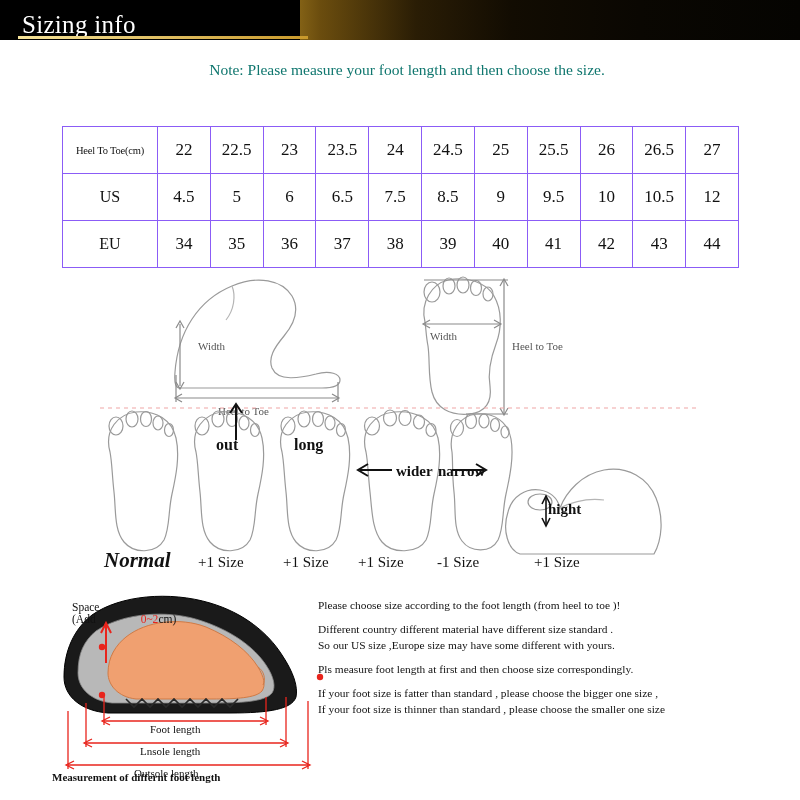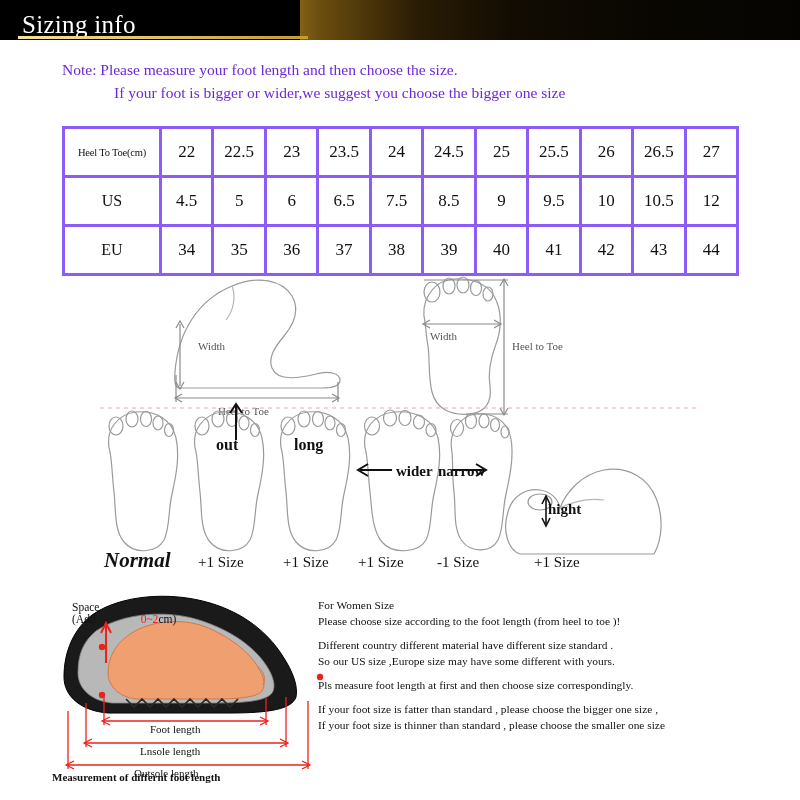--- a/index.html
+++ b/index.html
@@ -59,38 +59,39 @@
     height: 3px;
     background: linear-gradient(90deg,#f6e49a,#c9992a);
   }
 
   
   .note {
     position: absolute;
     left: 62px;
     top: 58px;
     width: 690px;
-    color: #6d28d9;
+    color: #0f766e;
     font-size: 15.5px;
     line-height: 23px;
     font-family: "Liberation Serif", serif;
+    text-align: center;
   }
   .note .line2 { display: block; padding-left: 52px; }
 
   
   .size-table {
     position: absolute;
     left: 62px;
     top: 126px;
     width: 677px;
     border-collapse: collapse;
     table-layout: fixed;
   }
   .size-table td {
-    border: 3px solid #8b5cf6;
+    border: 1px solid #8b5cf6;
     text-align: center;
     height: 44px;
     font-size: 17px;
     color: #111;
     font-family: "Liberation Serif", serif;
   }
   .size-table td.rowhead {
     width: 92px;
     font-size: 16px;
   }
@@ -156,21 +157,20 @@
 
 <div class="header">
   <div class="header-gold"></div>
   <div class="header-black-block"></div>
   <div class="header-title">Sizing info</div>
   <div class="header-underline"></div>
 </div>
 
 <div class="note">
   <span>Note: Please measure your foot length and then choose the size.</span>
-  <span class="line2">If your foot is bigger or wider,we suggest you choose the bigger one size</span>
 </div>
 
 <table class="size-table">
   <tbody>
     <tr>
       <td class="rowhead small">Heel To Toe(cm)</td>
       <td>22</td>
       <td>22.5</td>
       <td>23</td>
       <td>23.5</td>
@@ -431,21 +431,20 @@
       <text x="104" y="192">Outsole length</text>
     </g>
   </svg>
 
   <div class="space-label">
     <span>Space</span><br>
     <span>(Add</span><span class="red">0~2</span><span>cm)</span>
   </div>
 
   <div class="bottom-text">
-    <p class="tight">For Women Size</p>
     <p>Please choose size according to the foot length (from heel to toe )!</p>
     <p class="tight">Different country different material have different size standard .</p>
     <p>So our US size ,Europe size may have some different with yours.</p>
     <p>Pls measure foot length at first and then choose size correspondingly.</p>
     <p class="tight">If your foot size is fatter than standard , please choose the bigger one size ,</p>
     <p>If your foot size is thinner than standard , please choose the smaller one size</p>
   </div>
 
   <div class="measure-caption">Measurement of differnt foot length</div>
 </div>

